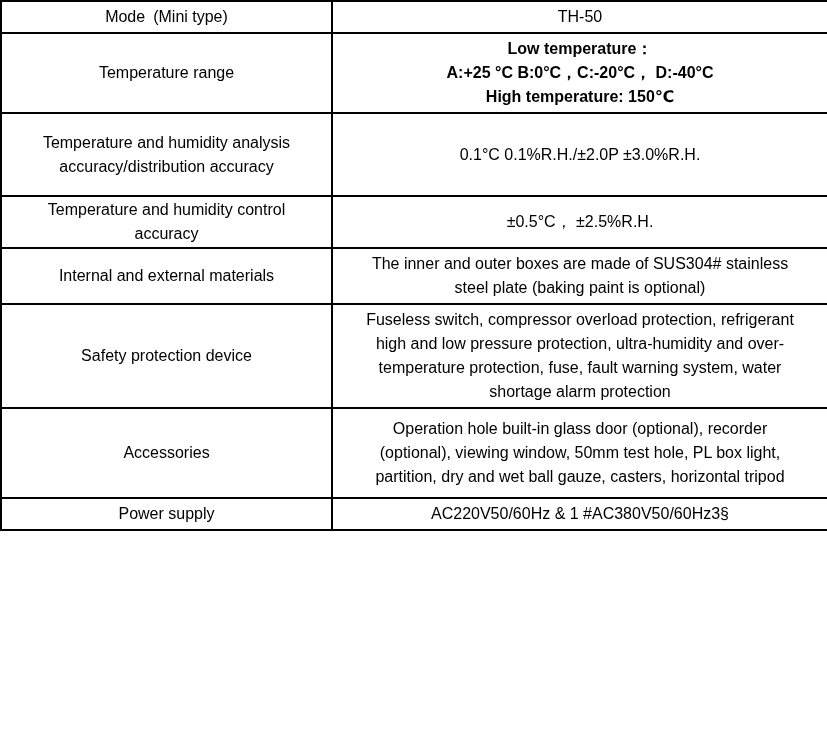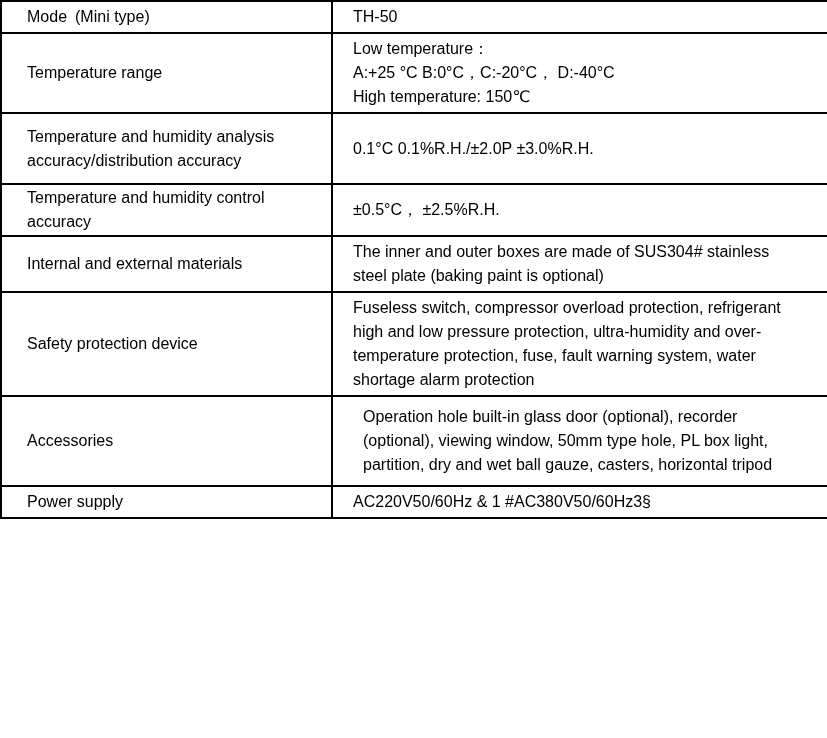--- a/index.html
+++ b/index.html
@@ -16,30 +16,31 @@
   }
   table.spec {
     border-collapse: collapse;
     table-layout: fixed;
     width: 827px;
   }
   table.spec col.c-label { width: 331px; }
   table.spec col.c-value { width: 496px; }
   table.spec td {
     border: 2px solid #000000;
+    text-align: center;
     vertical-align: middle;
     font-size: 16px;
     line-height: 24px;
     box-sizing: border-box;
     overflow: hidden;
   }
   td.label { padding: 1px 25px; }
   td.value { padding: 3px 20px; }
   td.value.inset { padding: 1px 30px; }
-  .line { display: block; }
+  .line { display: block; font-weight: bold; }
 </style>
 </head>
 <body>
 
 <div class="sheet">
   <table class="spec">
     <colgroup>
         <col class="c-label">
         <col class="c-value">
       </colgroup>
@@ -49,39 +50,39 @@
         <td class="value">TH-50</td>
       </tr>
       <tr style="height:75px">
         <td class="label">Temperature range</td>
         <td class="value">
           <span class="line">Low temperature：</span>
           <span class="line">A:+25 °C B:0°C，C:-20°C， D:-40°C</span>
           <span class="line">High temperature: 150℃</span>
         </td>
       </tr>
-      <tr style="height:71px">
+      <tr style="height:83px">
         <td class="label">Temperature and humidity analysis accuracy/distribution accuracy</td>
         <td class="value">0.1°C 0.1%R.H./±2.0P ±3.0%R.H.</td>
       </tr>
       <tr style="height:49px">
         <td class="label">Temperature and humidity control accuracy</td>
         <td class="value">±0.5°C， ±2.5%R.H.</td>
       </tr>
       <tr style="height:47px">
         <td class="label">Internal and external materials</td>
         <td class="value">The inner and outer boxes are made of SUS304# stainless steel plate (baking paint is optional)</td>
       </tr>
       <tr style="height:95px">
         <td class="label">Safety protection device</td>
         <td class="value">Fuseless switch, compressor overload protection, refrigerant high and low pressure protection, ultra-humidity and over-temperature protection, fuse, fault warning system, water shortage alarm protection</td>
       </tr>
       <tr style="height:90px">
         <td class="label">Accessories</td>
-        <td class="value inset">Operation hole built-in glass door (optional), recorder (optional), viewing window, 50mm type hole, PL box light, partition, dry and wet ball gauze, casters, horizontal tripod</td>
+        <td class="value inset">Operation hole built-in glass door (optional), recorder (optional), viewing window, 50mm test hole, PL box light, partition, dry and wet ball gauze, casters, horizontal tripod</td>
       </tr>
       <tr style="height:24px">
         <td class="label">Power supply</td>
         <td class="value">AC220V50/60Hz &amp; 1 #AC380V50/60Hz3§</td>
       </tr>
 
     </tbody>
   </table>
 </div>
 

